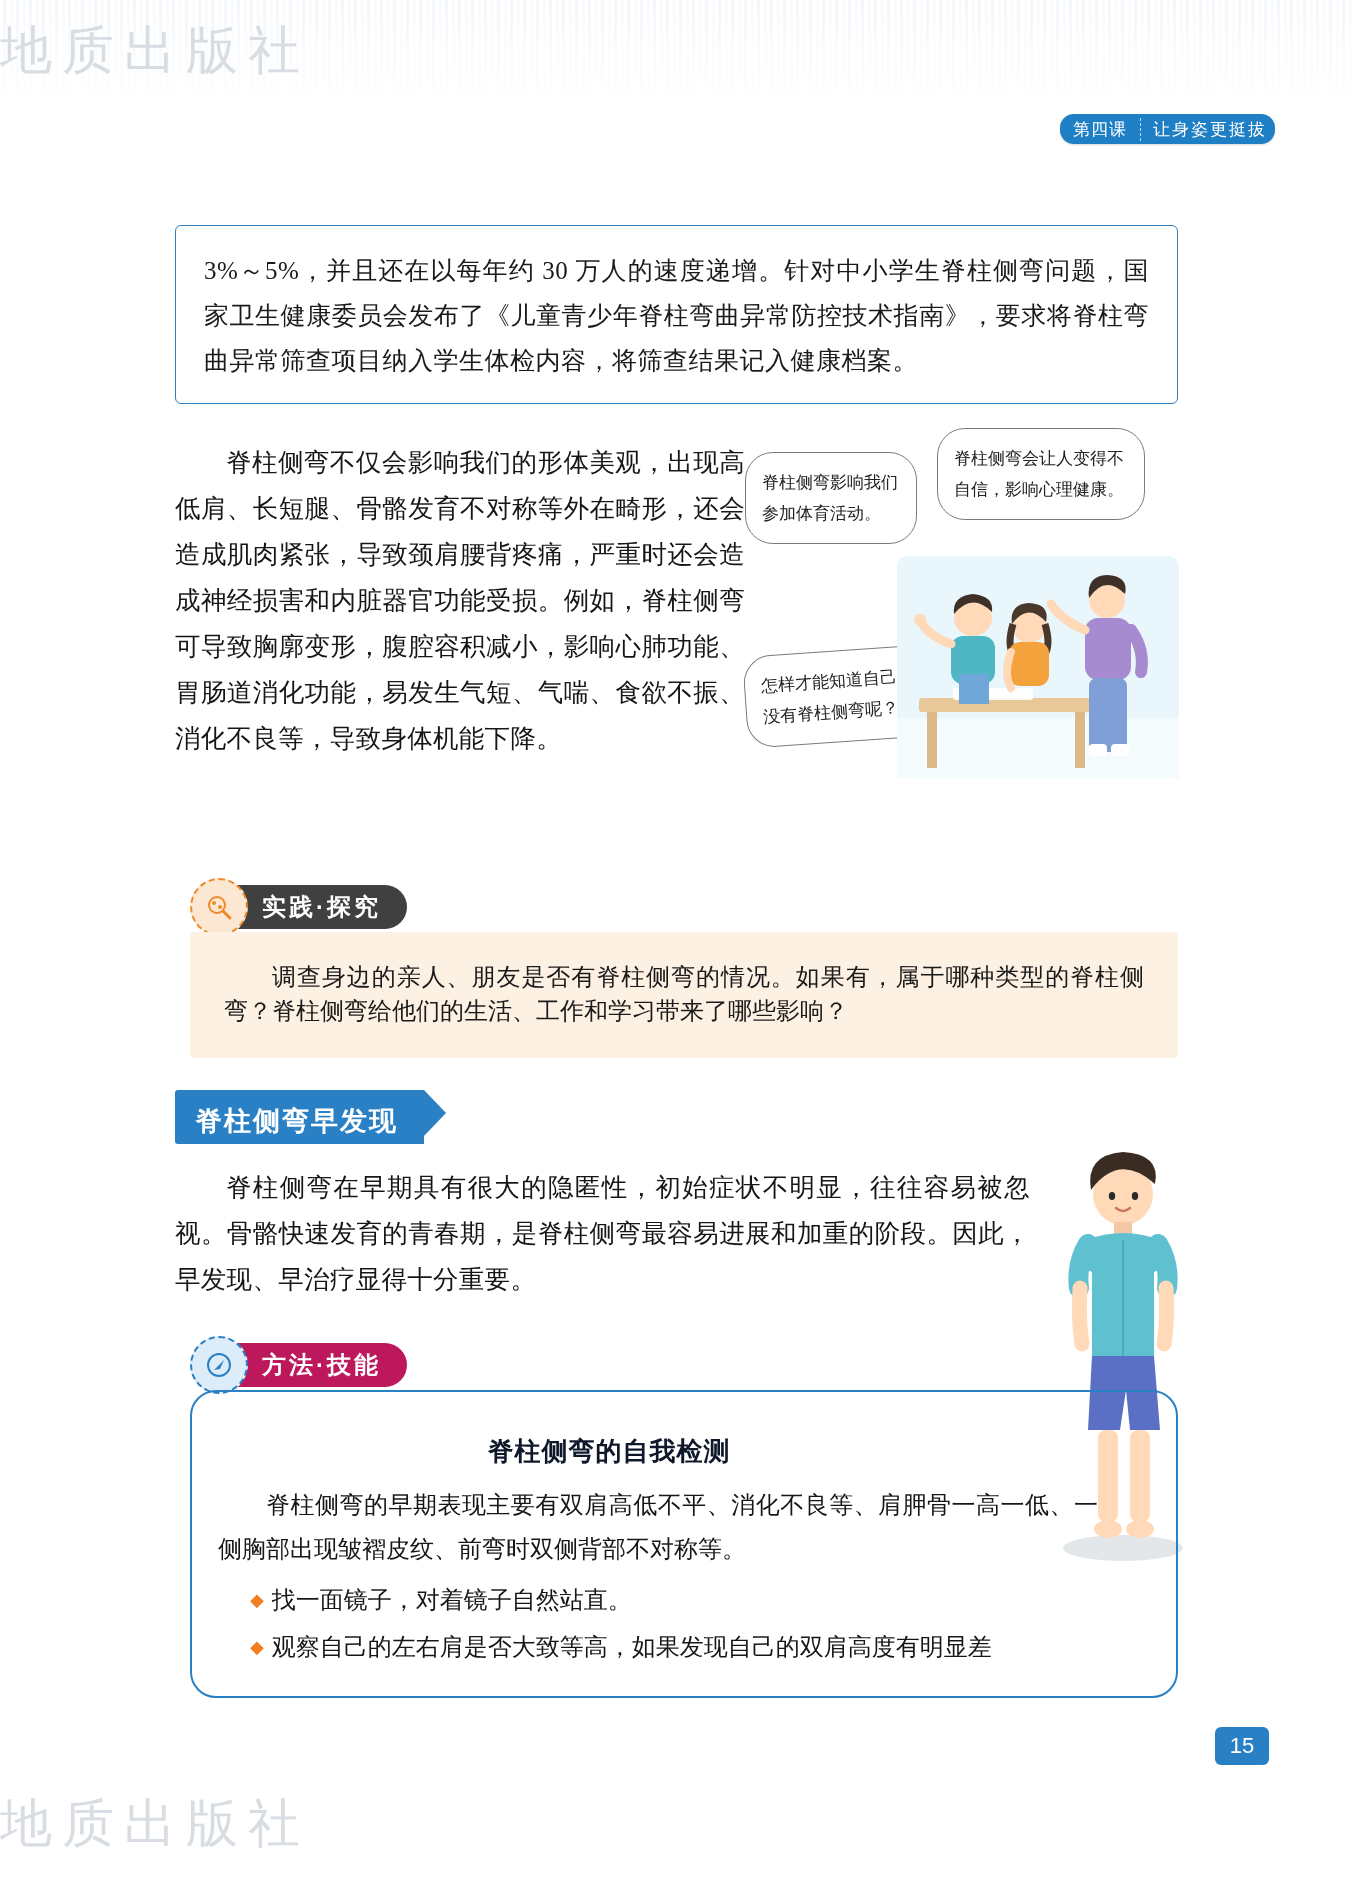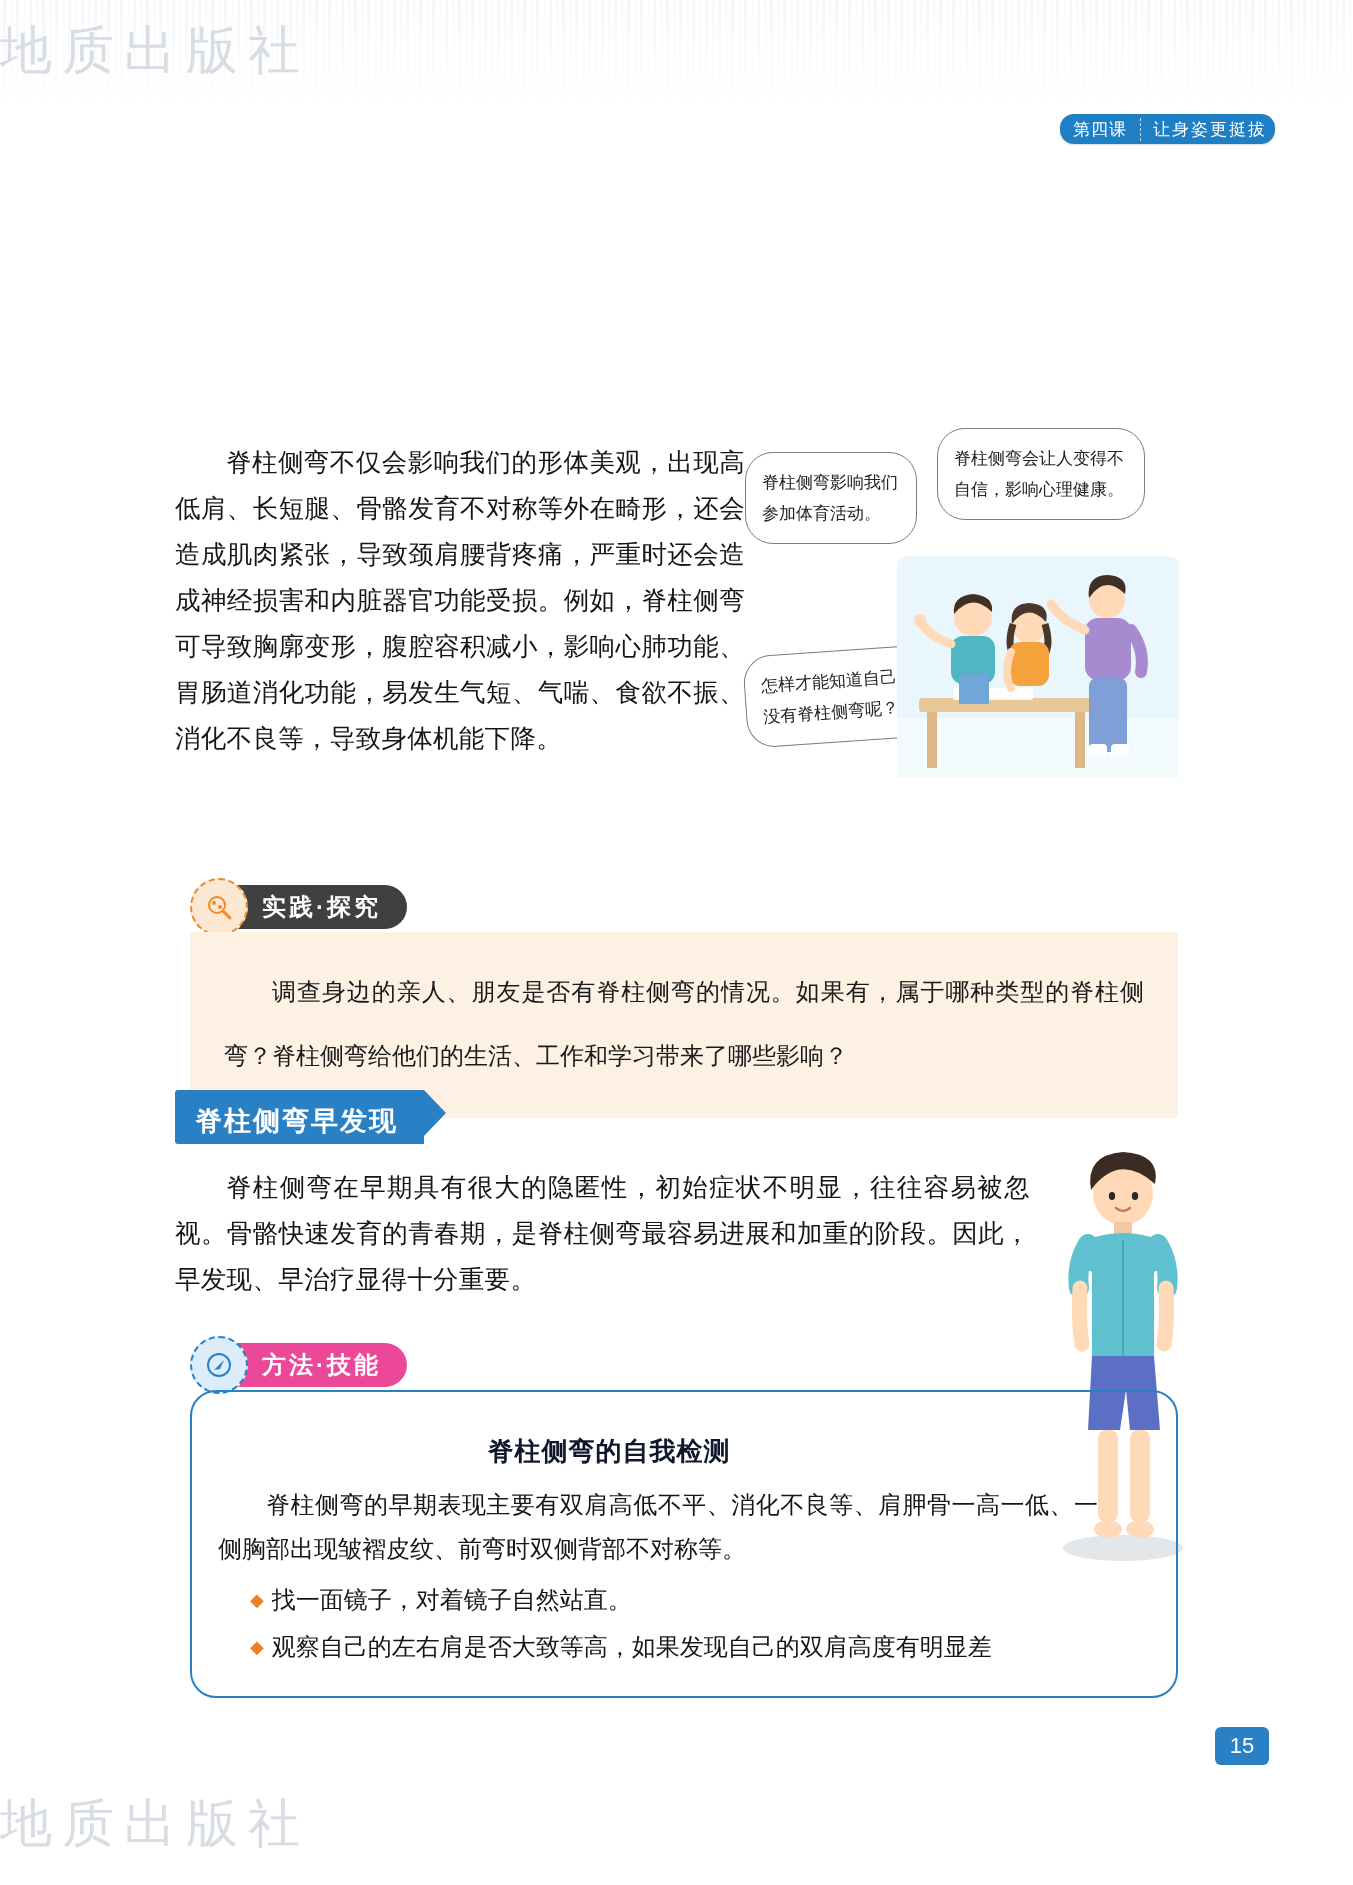--- a/index.html
+++ b/index.html
@@ -178,34 +178,34 @@
     border-radius: 6px 22px 22px 6px;
     color: #fff;
     font-size: 24px;
     font-family: "Liberation Sans", sans-serif;
     font-weight: bold;
     letter-spacing: 3px;
   }
   .chip-orange .circle { background: #fbe7d2; border: 2px dashed #ef8a2b; }
   .chip-orange .pill { background: #404040; }
   .chip-blue .circle { background: #dcecf8; border: 2px dashed #2a80c4; }
-  .chip-blue .pill { background: #ec4899; }
+  .chip-blue .pill { background: #be185d; }
 
   
   .practice-box {
     position: absolute;
     left: 190px;
     top: 932px;
     width: 988px;
     box-sizing: border-box;
     background: #fdf1e3;
     border-radius: 4px;
     padding: 28px 34px 30px 34px;
     font-size: 24px;
-    line-height: 64px;
+    line-height: 34px;
     color: #1a1a1a;
     text-align: justify;
     text-indent: 2em;
     font-family: "Liberation Serif", serif;
   }
 
   
   .blue-heading {
     position: absolute;
     left: 175px;
@@ -336,20 +336,21 @@
   <div class="top-band-fade"></div>
 
   <div class="watermark watermark-top">地质出版社</div>
   <div class="watermark watermark-bottom">地质出版社</div>
 
   <div class="lesson-tab">
     <div class="num">第四课</div>
     <div class="title">让身姿更挺拔</div>
   </div>
 
+  <div class="intro-box">3%～5%，并且还在以每年约 30 万人的速度递增。针对中小学生脊柱侧弯问题，国家卫生健康委员会发布了《儿童青少年脊柱弯曲异常防控技术指南》，要求将脊柱弯曲异常筛查项目纳入学生体检内容，将筛查结果记入健康档案。</div>
 
   <div class="para-1">脊柱侧弯不仅会影响我们的形体美观，出现高低肩、长短腿、骨骼发育不对称等外在畸形，还会造成肌肉紧张，导致颈肩腰背疼痛，严重时还会造成神经损害和内脏器官功能受损。例如，脊柱侧弯可导致胸廓变形，腹腔容积减小，影响心肺功能、胃肠道消化功能，易发生气短、气喘、食欲不振、消化不良等，导致身体机能下降。</div>
 
   <div class="illus-1">
     <div class="bubble bubble-a">脊柱侧弯影响我们参加体育活动。</div>
     <div class="bubble bubble-b">脊柱侧弯会让人变得不自信，影响心理健康。</div>
     <div class="bubble bubble-c">怎样才能知道自己有没有脊柱侧弯呢？</div>
 
     <svg class="scene" viewBox="0 0 290 240">
       <rect x="4" y="8" width="282" height="222" rx="10" fill="#e9f6fb"></rect>

